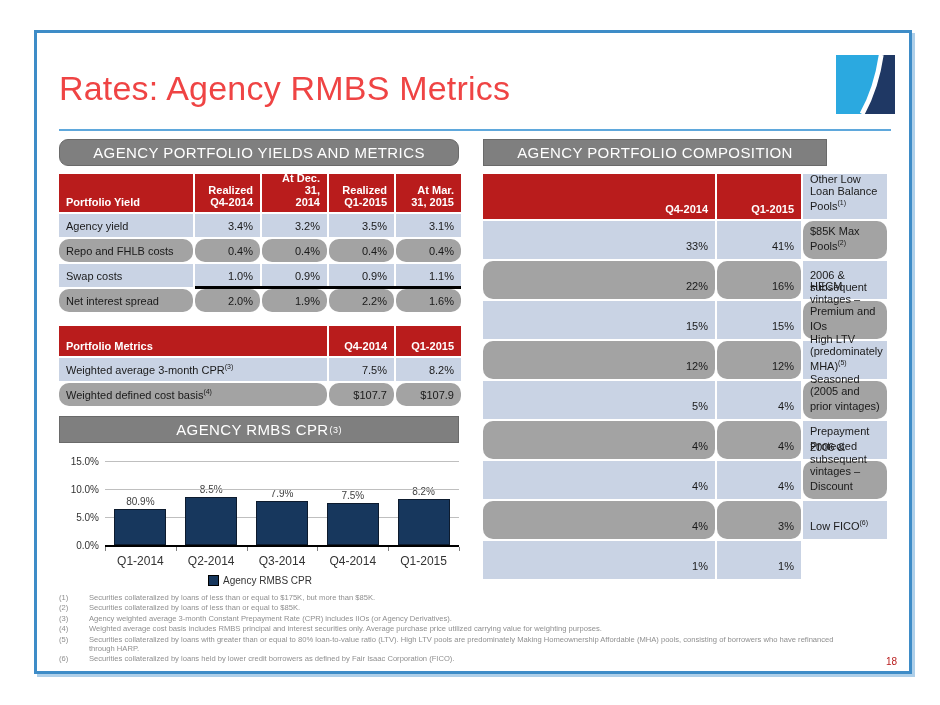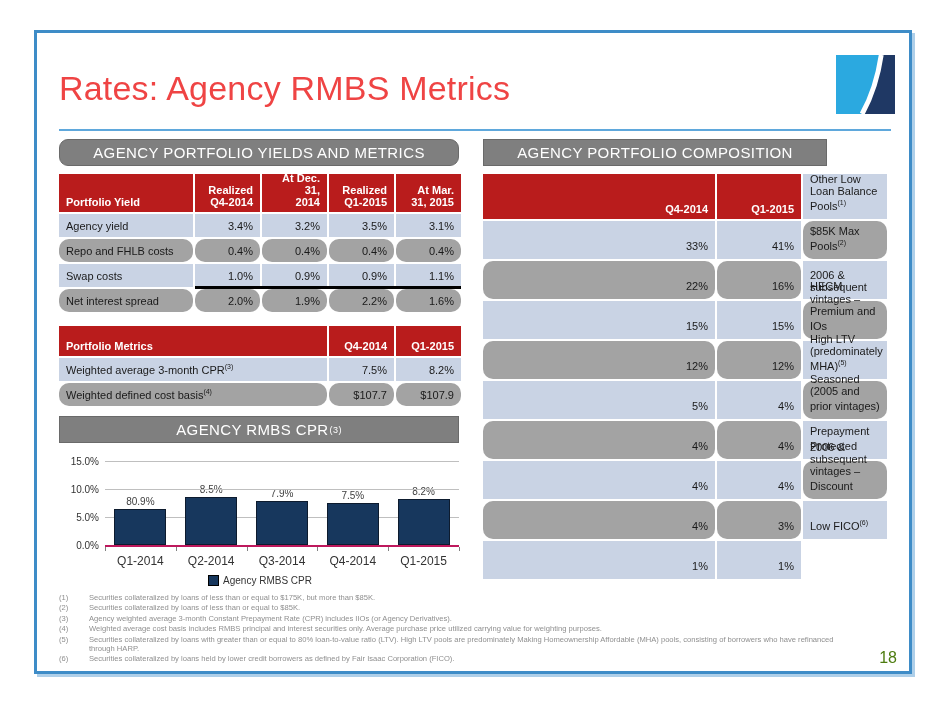--- a/index.html
+++ b/index.html
@@ -37,41 +37,41 @@
   #metrics-table{left:22px;top:293px;width:318px;grid-template-columns:268px 65px 65px;
                  grid-template-rows:30px 23px 23px;}
 
   #composition-table{left:446px;top:141px;width:404px;grid-template-columns:232px 84px 84px;
                      grid-template-rows:45px repeat(9,38px);}
   #composition-table .td{align-items:flex-end;padding-bottom:7px;white-space:normal;line-height:12px;}
 
   
   .chart{position:absolute;left:22px;top:420px;width:402px;}
   .plot{position:relative;margin-left:46px;width:354px;height:84px;margin-top:8px;
-        border-bottom:2px solid #be185d;display:flex;}
+        border-bottom:2px solid #000000;display:flex;}
   .gridline{position:absolute;left:0;right:0;height:1px;background:#bfbfbf;}
   .ytick{position:absolute;left:-50px;width:44px;text-align:right;font-size:10px;color:#333;}
   .bar-slot{flex:1;display:flex;flex-direction:column;justify-content:flex-end;align-items:center;}
   .bar-value{font-size:10px;color:#404040;margin-bottom:2px;}
   .bar{position:relative;width:52px;border:1px solid #0d1b2e;box-sizing:border-box;}
   .xticks{margin-left:46px;width:354px;height:4px;display:flex;border-left:1px solid #808080;}
   .xticks div{flex:1;border-right:1px solid #808080;}
   .cats{margin-left:46px;width:354px;display:flex;}
   .cat-label{flex:1;text-align:center;font-size:12px;color:#333;padding-top:3px;}
   .legend{margin-top:7px;display:flex;align-items:center;justify-content:center;gap:4px;}
   .legend-swatch{width:9px;height:9px;border:1px solid #000;}
   .legend-text{font-size:10px;color:#333;}
 
   
   .footnotes{position:absolute;left:22px;top:560px;width:800px;display:grid;
              grid-template-columns:30px 1fr;column-gap:0;row-gap:1px;
              font-size:7.6px;line-height:9.4px;color:#8f8f8f;}
   .fn-num{color:#8f8f8f;}
 
-  .page-number{position:absolute;right:12px;bottom:4px;font-size:16px;color:#4d7c0f;}
+  .page-number{position:absolute;right:12px;bottom:4px;font-size:10px;color:#b91c1c;}
 </style>
 </head>
 <body>
 
 <div class="slide">
   <div class="frame">
 
     <div class="page-title">Rates: Agency RMBS Metrics</div>
     <div class="title-rule"></div>
 

